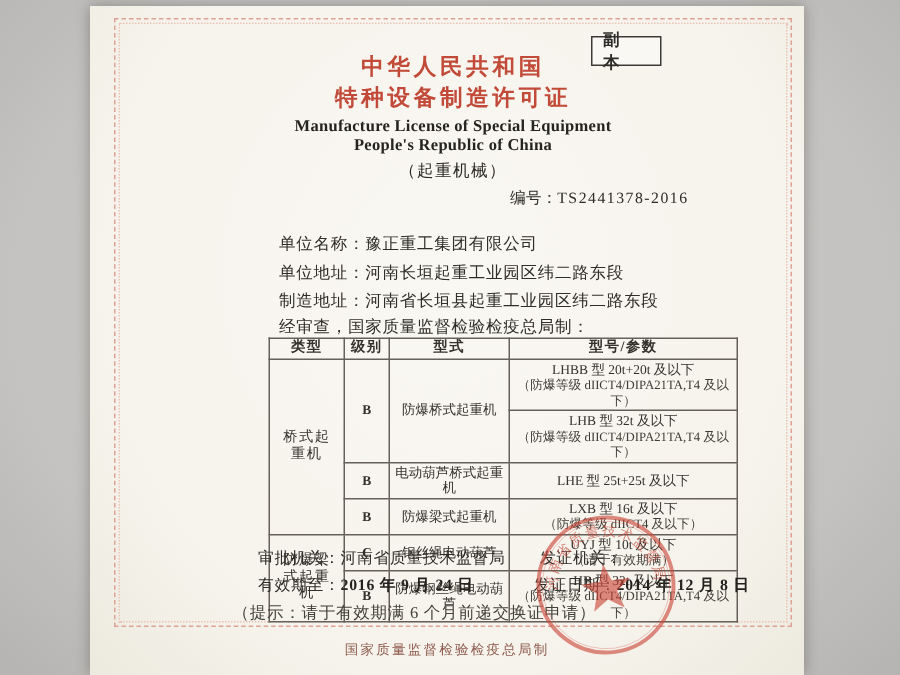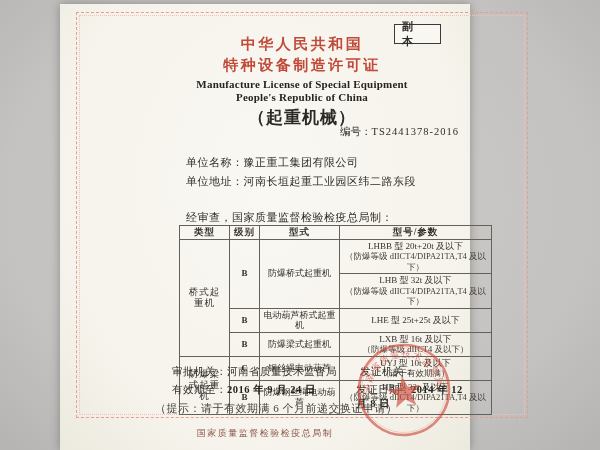--- a/index.html
+++ b/index.html
@@ -4,21 +4,21 @@
 <style>
   * { margin:0; padding:0; box-sizing:border-box; }
   html,body { width:600px; height:450px; overflow:hidden; }
   body {
     position:relative;
     font-family:"Liberation Serif","DejaVu Serif",serif;
     background:radial-gradient(ellipse at 50% 45%, #cfcecb 0%, #c3c2c0 70%, #b5b4b2 100%);
     color:#33302c;
   }
   .paper {
-    position:absolute; left:60px; top:4px; width:410px; height:446px;
+    position:absolute; left:60px; top:4px; width:476px; height:446px;
     background:radial-gradient(ellipse at 50% 40%, #faf8f3 0%, #f6f3ec 70%, #eceade 100%);
     box-shadow:0 0 9px rgba(60,55,50,.4);
   }
   .frame {
     position:absolute; left:16px; top:8px; width:452px; height:406px;
     border:1.5px dashed #e0a093;
   }
   .frame-inner {
     position:absolute; left:19px; top:11px; width:446px; height:400px;
     border:1px dotted #ecc4b8;
@@ -29,21 +29,21 @@
     font-size:11px; font-weight:bold; letter-spacing:7px; padding-left:7px; color:#2e2c29;
     background:rgba(255,255,255,.35);
   }
   .hline { position:absolute; left:16px; width:452px; text-align:center; }
   .title-cn { font-size:15px; font-weight:bold; color:#c14a38; letter-spacing:2.5px; }
   .t1 { top:31px; }
   .t2 { top:52px; }
   .title-en { font-size:11px; font-weight:bold; color:#262420; letter-spacing:.2px; }
   .e1 { top:74px; }
   .e2 { top:87px; }
-  .cat { top:102px; font-size:17px; font-weight:bold; color:#2c2a26; letter-spacing:1px; }
+  .cat { top:102px; font-size:11px; font-weight:normal; color:#2c2a26; letter-spacing:1px; }
   .serial { position:absolute; left:280px; top:121px; font-size:10.5px; color:#2e2c29; }
   .serial .val { letter-spacing:1px; }
   .info-line { position:absolute; left:126px; font-size:11px; color:#2f2d29; letter-spacing:.5px; }
   .i1 { top:151px; } .i2 { top:170px; } .i3 { top:189px; } .i4 { top:206px; }
   table.lic {
     position:absolute; left:104px; top:221px; width:312px;
     border-collapse:collapse; table-layout:fixed;margin-left:15px;
   }
   table.lic th, table.lic td {
     border:1px solid #66605a; text-align:center; vertical-align:middle;
@@ -87,20 +87,23 @@
 
   <div class="serial">
     <span>编号：</span><span class="val">TS2441378-2016</span>
   </div>
 
   <div class="info-line i1">
     <span>单位名称：</span><span>豫正重工集团有限公司</span>
   </div>
   <div class="info-line i2">
     <span>单位地址：</span><span>河南长垣起重工业园区纬二路东段</span>
+  </div>
+  <div class="info-line i3">
+    <span>制造地址：</span><span>河南省长垣县起重工业园区纬二路东段</span>
   </div>
   <div class="info-line i4">经审查，国家质量监督检验检疫总局制：</div>
 
   <table class="lic">
     <colgroup>
         <col class="c-cat">
         <col class="c-grade">
         <col class="c-type">
         <col class="c-model">
       </colgroup>

